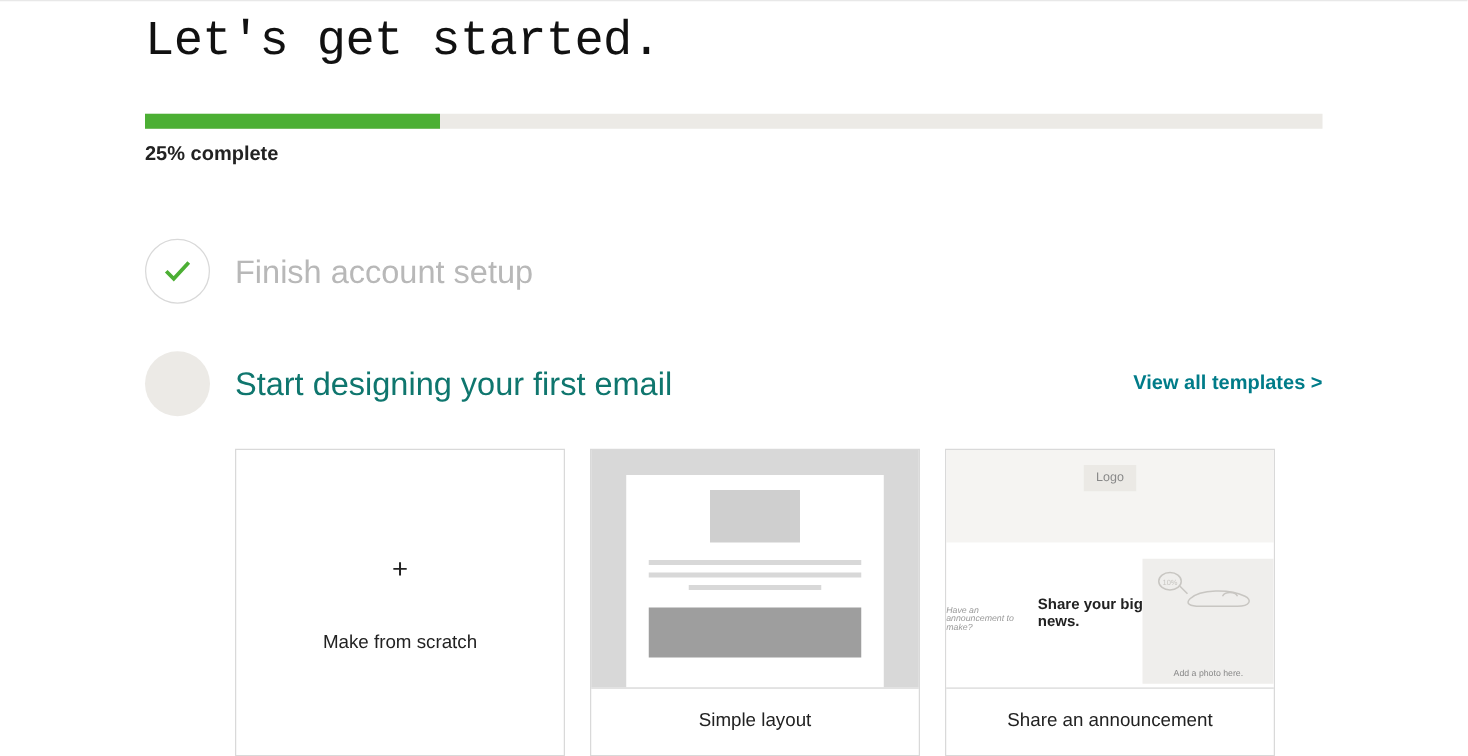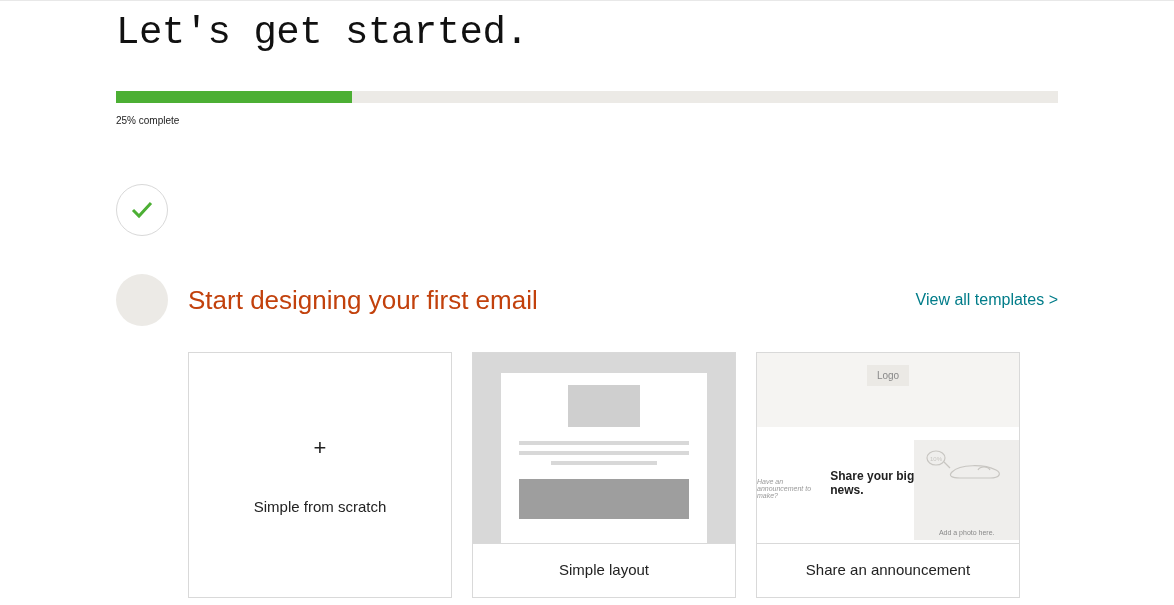--- a/index.html
+++ b/index.html
@@ -32,22 +32,22 @@
       height: 12px;
       background: #eceae6;
       margin-bottom: 12px;
     }
     .progress-fill {
       height: 100%;
       width: 25%;
       background: #4caf34;
     }
     .progress-label {
-      font-size: 10px;
-      font-weight: 400;
+      font-size: 16px;
+      font-weight: 700;
       color: #222;
       margin-bottom: 58px;
     }
     .step-row {
       display: flex;
       align-items: center;
       margin-bottom: 38px;
     }
     .step-circle {
       width: 52px;
@@ -62,31 +62,31 @@
     .step-circle.done {
       border: 1px solid #d9d9d9;
       background: #fff;
     }
     .step-circle.pending {
       background: #eceae6;
     }
     .step-title {
       font-size: 26px;
       font-weight: 400;
-      color: #c2410c;
+      color: #0f766e;
       flex: 1;
     }
     .step-title.done {
       color: #b8b8b8;
     }
     .view-all {
       font-size: 16px;
       color: #007c89;
       text-decoration: none;
-      font-weight: 400;
+      font-weight: 700;
       white-space: nowrap;
     }
     .checkmark {
       stroke: #4caf34;
       stroke-width: 3;
       fill: none;
     }
 
     .cards {
       display: flex;
@@ -241,34 +241,35 @@
     <div class="progress-fill"></div>
   </div>
   <div class="progress-label">25% complete</div>
 
   <div class="step-row">
     <div class="step-circle done">
       <svg class="checkmark" width="24" height="20" viewBox="0 0 24 20">
         <polyline points="3,10 9,16 21,3"></polyline>
       </svg>
     </div>
+    <div class="step-title done">Finish account setup</div>
   </div>
 
   <div class="step-row" style="margin-bottom: 26px;">
     <div class="step-circle pending"></div>
     <div class="step-title">Start designing your first email</div>
     <a href="#" class="view-all">View all templates &gt;</a>
   </div>
 
   <div class="cards">
 
     <div class="card" style="height: 246px;">
       <div class="card-preview scratch-preview" style="height: 100%;">
         <div class="plus-icon">+</div>
-        <div class="scratch-label">Simple from scratch</div>
+        <div class="scratch-label">Make from scratch</div>
       </div>
     </div>
 
     <div class="card">
       <div class="card-preview simple-preview">
         <div class="simple-inner">
           <div class="gray-block-top"></div>
           <div class="gray-line"></div>
           <div class="gray-line"></div>
           <div class="gray-line short"></div>

